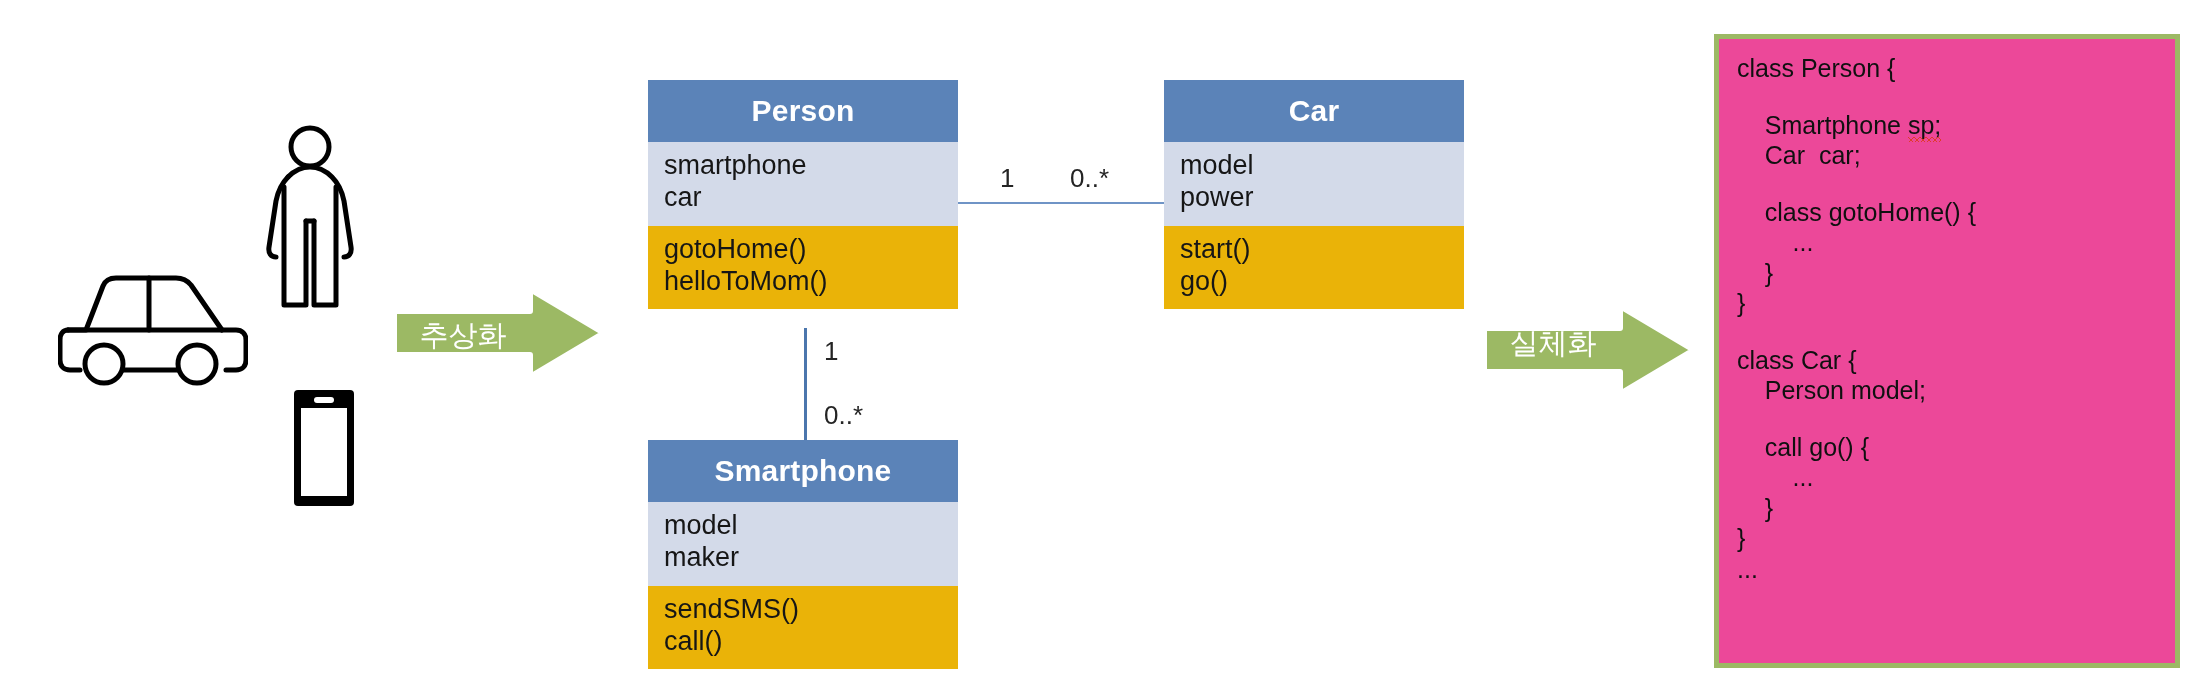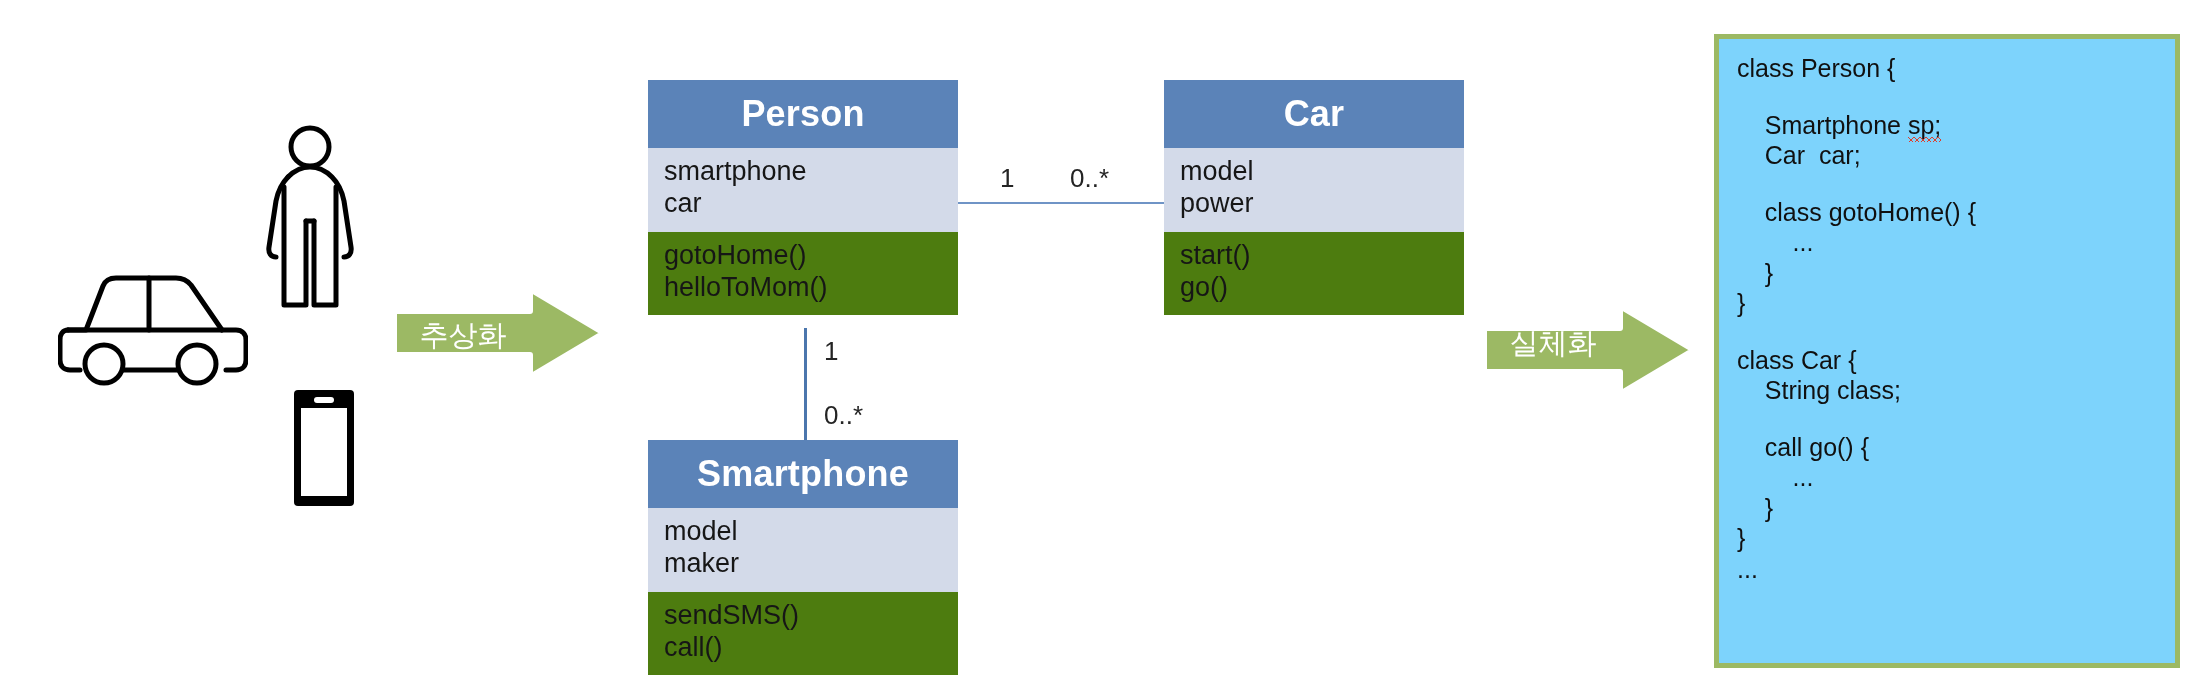--- a/index.html
+++ b/index.html
@@ -26,32 +26,32 @@
 
   
   .uml-box {
     position: absolute;
     box-sizing: border-box;
   }
   .uml-title {
     background: #5b83b8;
     color: #ffffff;
     font-weight: bold;
-    font-size: 36px;
+    font-size: 30px;
     text-align: center;
     line-height: 1.0;
     padding: 16px 0 16px 0;
     letter-spacing: .2px;
   }
   .uml-attrs {
     background: #d3dae9;
     padding: 8px 16px 12px 16px;
   }
   .uml-ops {
-    background: #4d7c0f;
+    background: #eab308;
     padding: 8px 16px 12px 16px;
   }
   .uml-line {
     font-size: 27px;
     color: #161616;
     line-height: 1.18;
     white-space: pre;
   }
 
   
@@ -84,21 +84,21 @@
 
   
   .code-panel {
     position: absolute;
     left: 1714px;
     top: 34px;
     width: 466px;
     height: 634px;
     box-sizing: border-box;
     border: 5px solid #9cb964;
-    background: #7dd3fc;
+    background: #ec4899;
     padding: 14px 0 5px 18px;
   }
   .code-line {
     font-size: 25px;
     color: #101010;
     line-height: 1.22;
     white-space: pre;
     min-height: 12px;
   }
   .code-line.blank { min-height: 26px; }
@@ -224,21 +224,21 @@
         <div class="code-line blank"></div>
         <div class="code-line">    Smartphone <span class="squiggle">sp;</span></div>
         <div class="code-line">    Car  car;</div>
         <div class="code-line blank"></div>
         <div class="code-line">    class gotoHome() {</div>
         <div class="code-line">        ...</div>
         <div class="code-line">    }</div>
         <div class="code-line">}</div>
         <div class="code-line blank"></div>
         <div class="code-line">class Car {</div>
-        <div class="code-line">    String class;</div>
+        <div class="code-line">    Person model;</div>
         <div class="code-line blank"></div>
         <div class="code-line">    call go() {</div>
         <div class="code-line">        ...</div>
         <div class="code-line">    }</div>
         <div class="code-line">}</div>
         <div class="code-line">...</div>
       </div>
   </div>
 
 </div>

